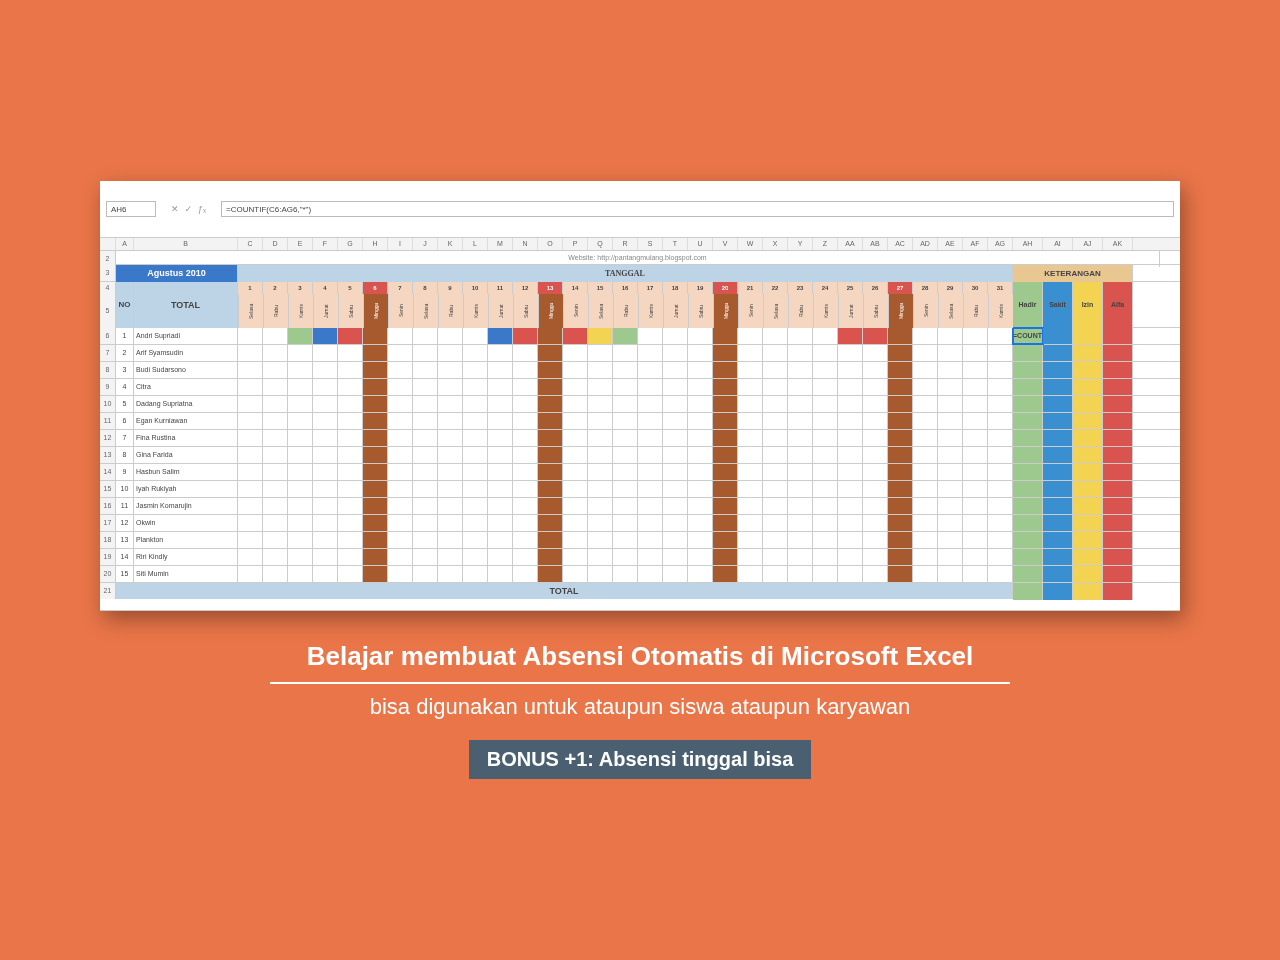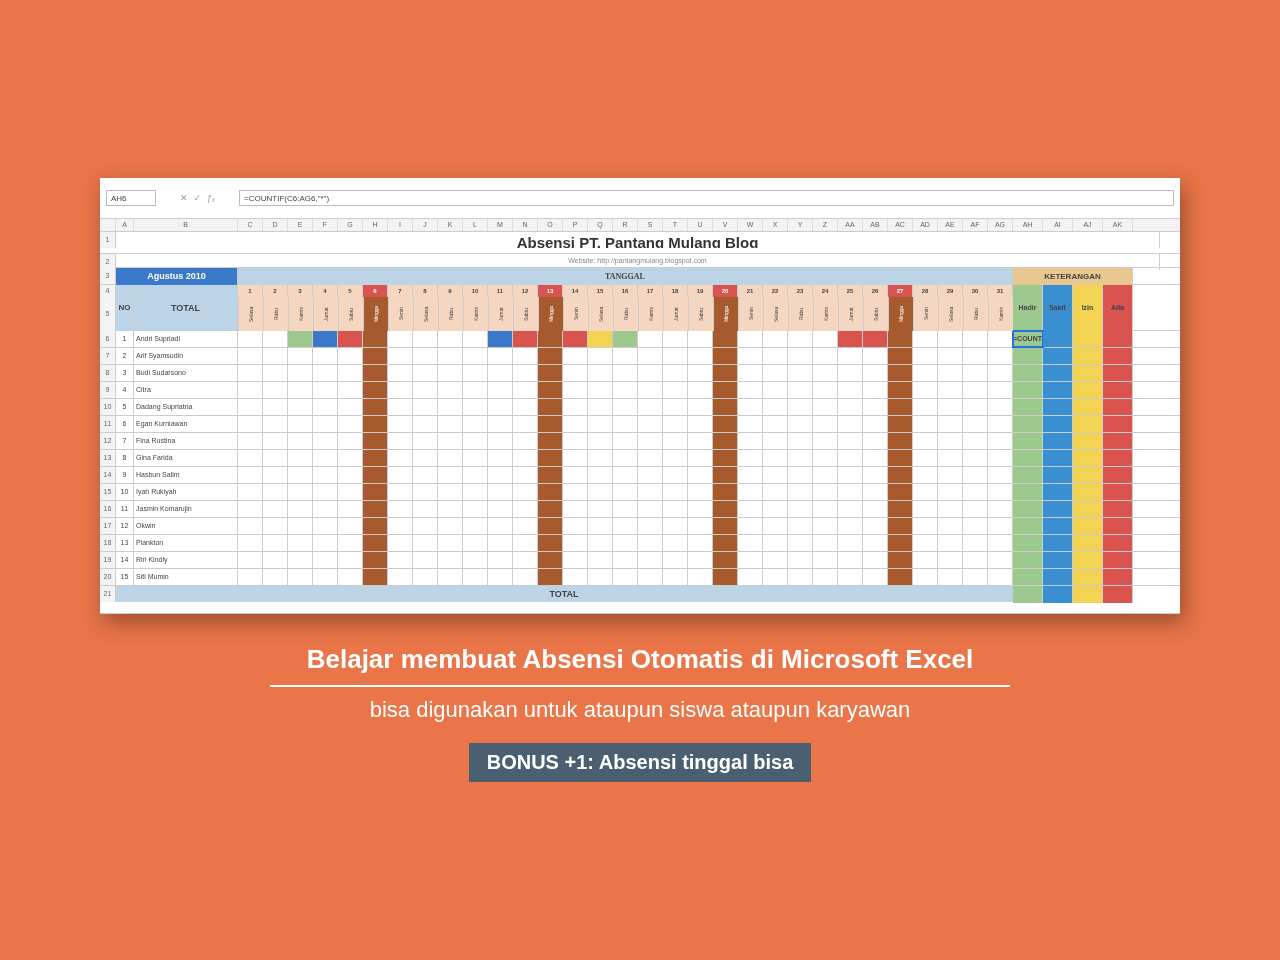--- a/index.html
+++ b/index.html
@@ -1,18 +1,18 @@
 <!DOCTYPE html>
 <html><head>
 <meta charset="utf-8">
 <style>
 * { margin:0; padding:0; box-sizing:border-box; }
 body { font-family: Arial, sans-serif; background:#e97548; width:1280px; height:960px; display:flex; flex-direction:column; align-items:center; justify-content:center; }
 .sheet { background:#fff; width:1080px; box-shadow:4px 8px 20px rgba(0,0,0,.35); font-size:9px; color:#444; }
-.fbar { display:flex; align-items:center; gap:24px; padding:12px 6px; border-bottom:1px solid #ccc; background:#fff; }
+.fbar { display:flex; align-items:center; gap:15px; padding:20px 6px; border-bottom:1px solid #ccc; background:#fff; }
 .name-box { width:50px; height:16px; border:1px solid #bbb; font-size:8px; display:flex; align-items:center; padding:0 4px; }
 .fx-ctrl { display:flex; gap:6px; color:#999; font-size:9px; }
 .fx-in { flex:1; height:16px; border:1px solid #bbb; font-size:8px; display:flex; align-items:center; padding:0 4px; background:#fff; }
 .colhdr { display:flex; background:#f3f3f3; border-bottom:1px solid #ccc; }
 .colhdr > div { font-size:7px; text-align:center; color:#666; border-right:1px solid #ddd; line-height:12px; height:12px; }
 .row { display:flex; border-bottom:1px solid #ccc; }
 .cell { border-right:1px solid #ccc; height:16px; line-height:16px; overflow:hidden; }
 .rn { width:16px; background:#f3f3f3; font-size:7px; text-align:center; color:#666; border-right:1px solid #ccc; line-height:16px; height:16px; flex-shrink:0; }
 .A { width:18px; text-align:center; font-size:7px; }
 .B { width:104px; font-size:7px; padding-left:2px; }
@@ -98,24 +98,20 @@
       <div style="width:25px">AD</div>
       <div style="width:25px">AE</div>
       <div style="width:25px">AF</div>
       <div style="width:25px">AG</div>
       <div style="width:30px">AH</div>
       <div style="width:30px">AI</div>
       <div style="width:30px">AJ</div>
       <div style="width:30px">AK</div>
     </div>
 
-  <div class="row title-row">
-    <div class="rn">1</div>
-    <div class="cell title">Absensi PT. Pantang Mulang Blog</div>
-  </div>
   <div class="row web-row">
     <div class="rn">2</div>
     <div class="cell web">Website: http://pantangmulang.blogspot.com</div>
   </div>
 
   <div class="row" style="height:17px">
     <div class="rn">3</div>
     <div class="cell month">Agustus 2010</div>
     <div class="cell tgl-hdr" style="width:775px">TANGGAL</div>
     <div class="cell ket-hdr">KETERANGAN</div>

